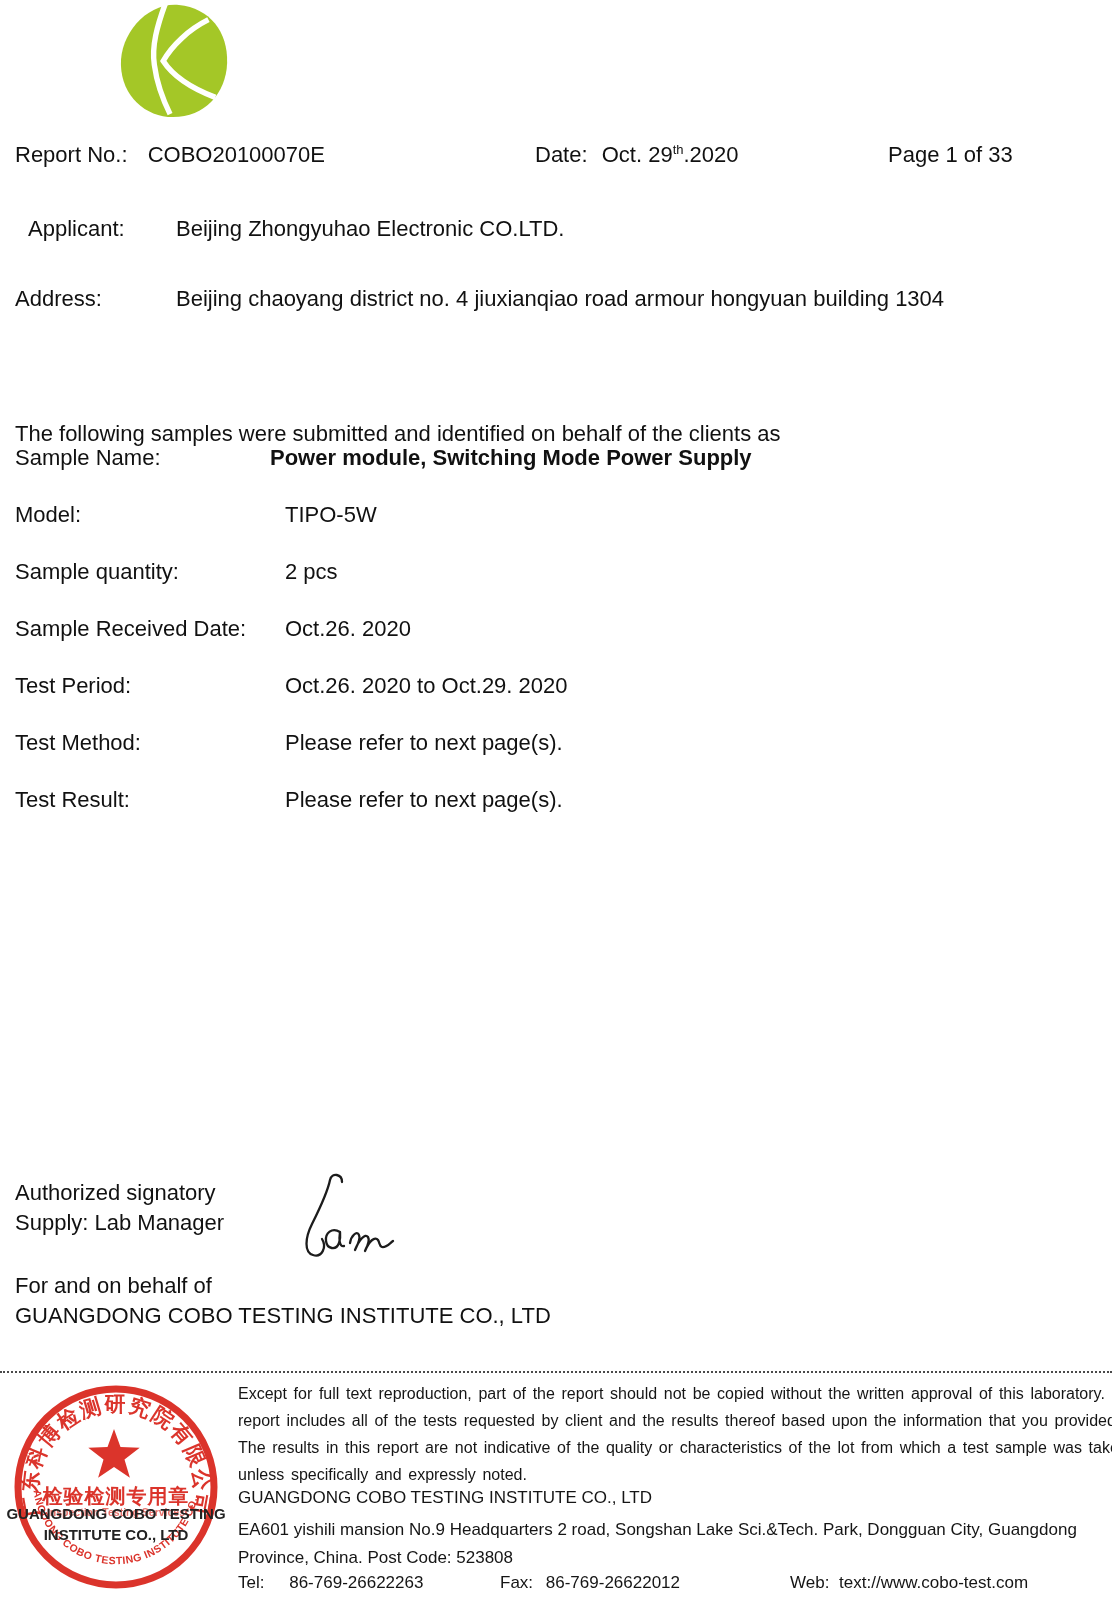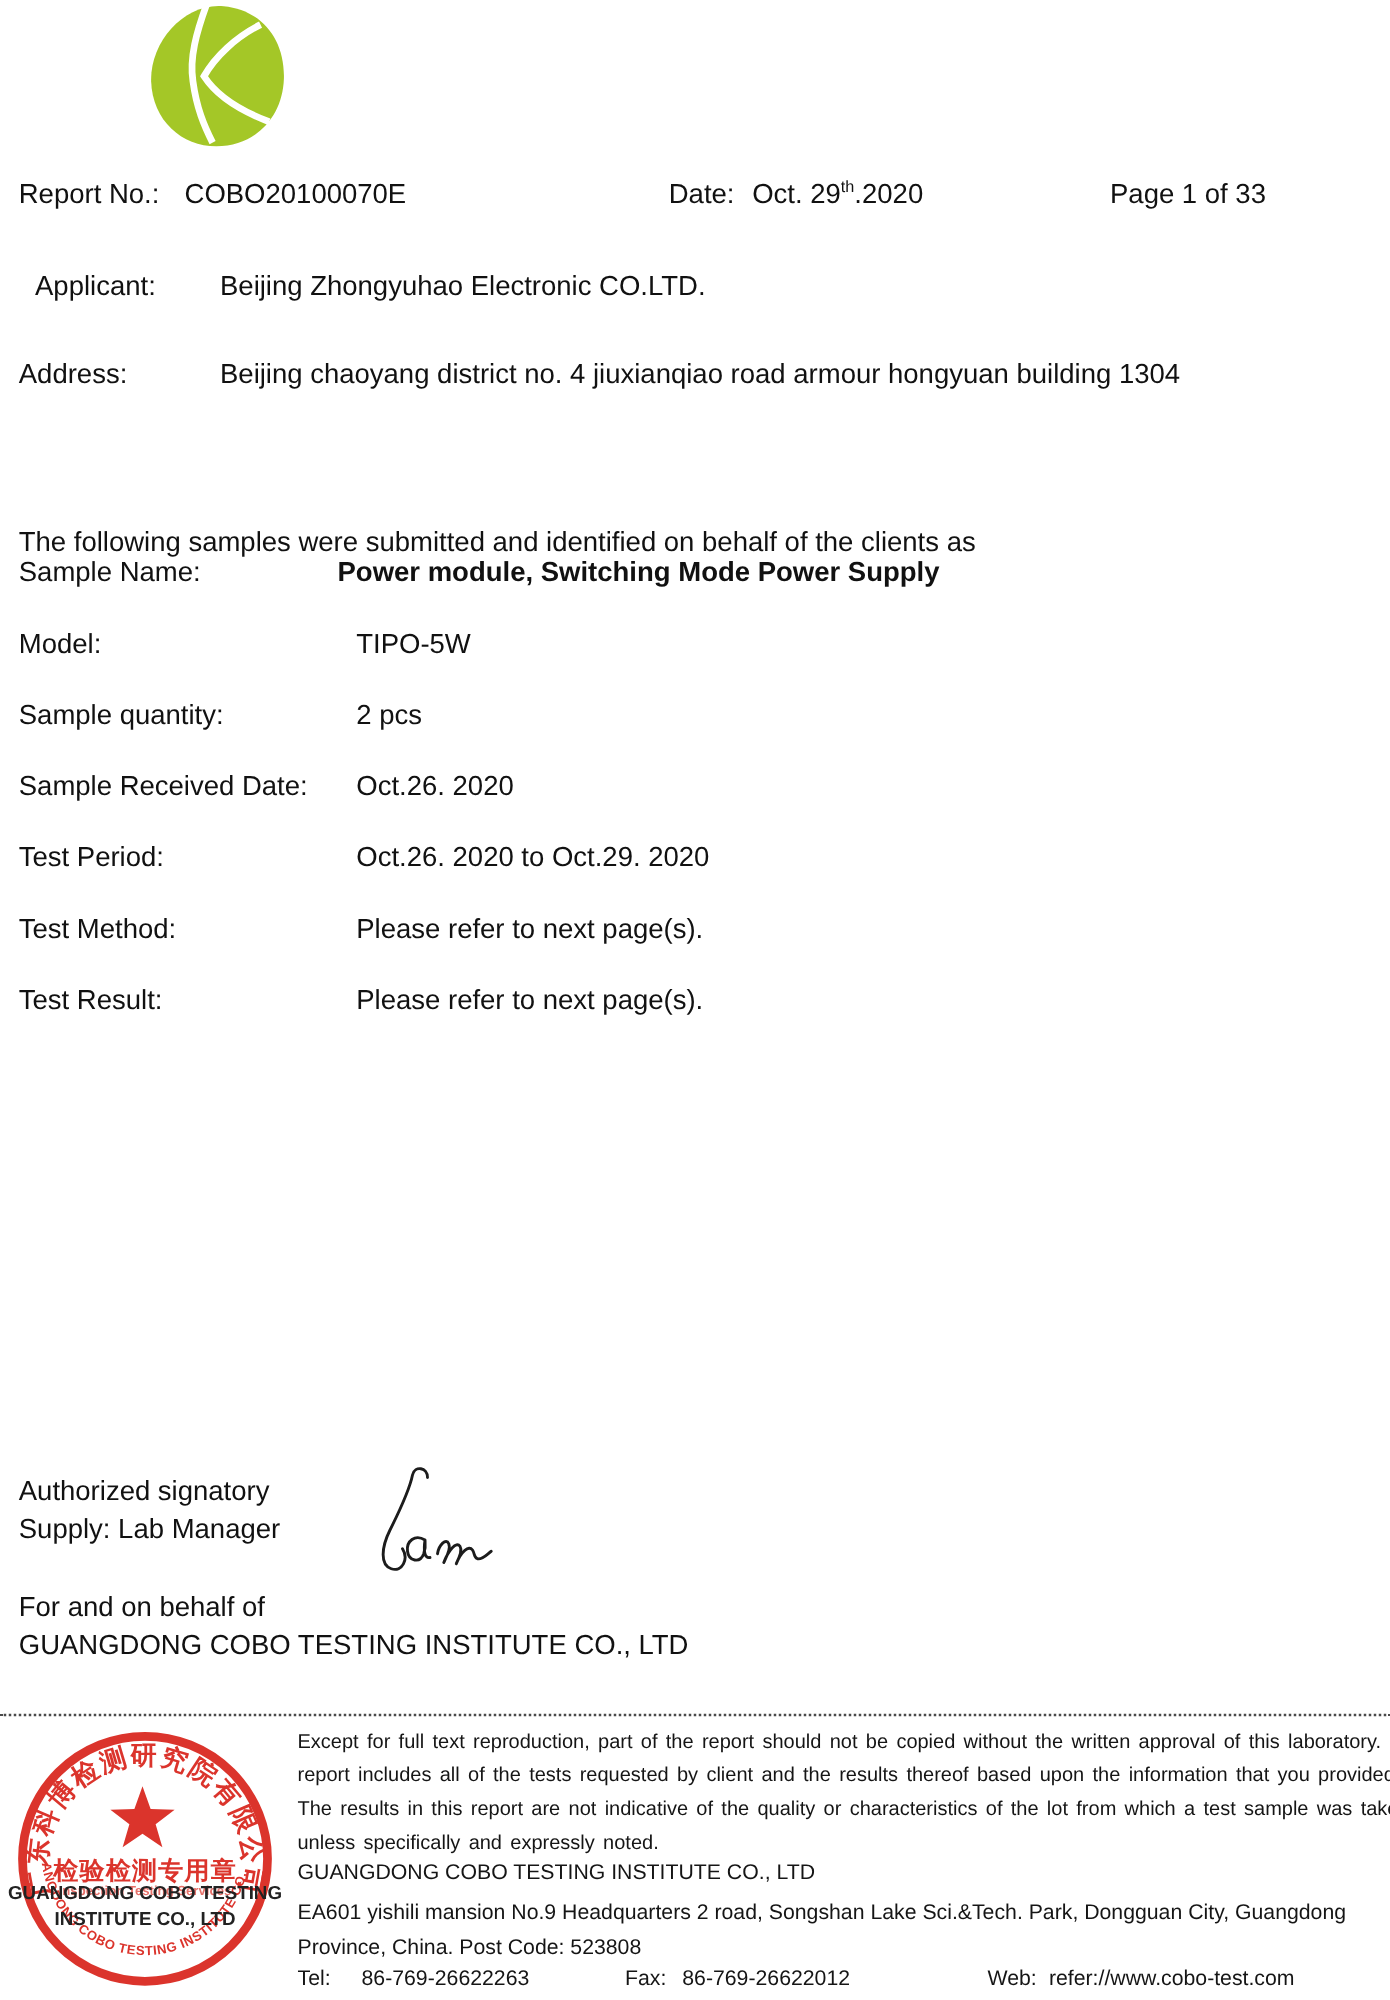--- a/index.html
+++ b/index.html
@@ -128,17 +128,17 @@
     <span style="position:absolute;left:0;">
       <span>Tel:</span>
       <span style="margin-left:20px;">86-769-26622263</span>
     </span>
     <span style="position:absolute;left:262px;">
       <span>Fax:</span>
       <span style="margin-left:8px;">86-769-26622012</span>
     </span>
     <span style="position:absolute;left:552px;">
       <span>Web:</span>
-      <span style="margin-left:5px;">refer://www.cobo-test.com</span>
+      <span style="margin-left:5px;">text://www.cobo-test.com</span>
     </span>
   </div>
 
 </div>
 
 </body></html>

